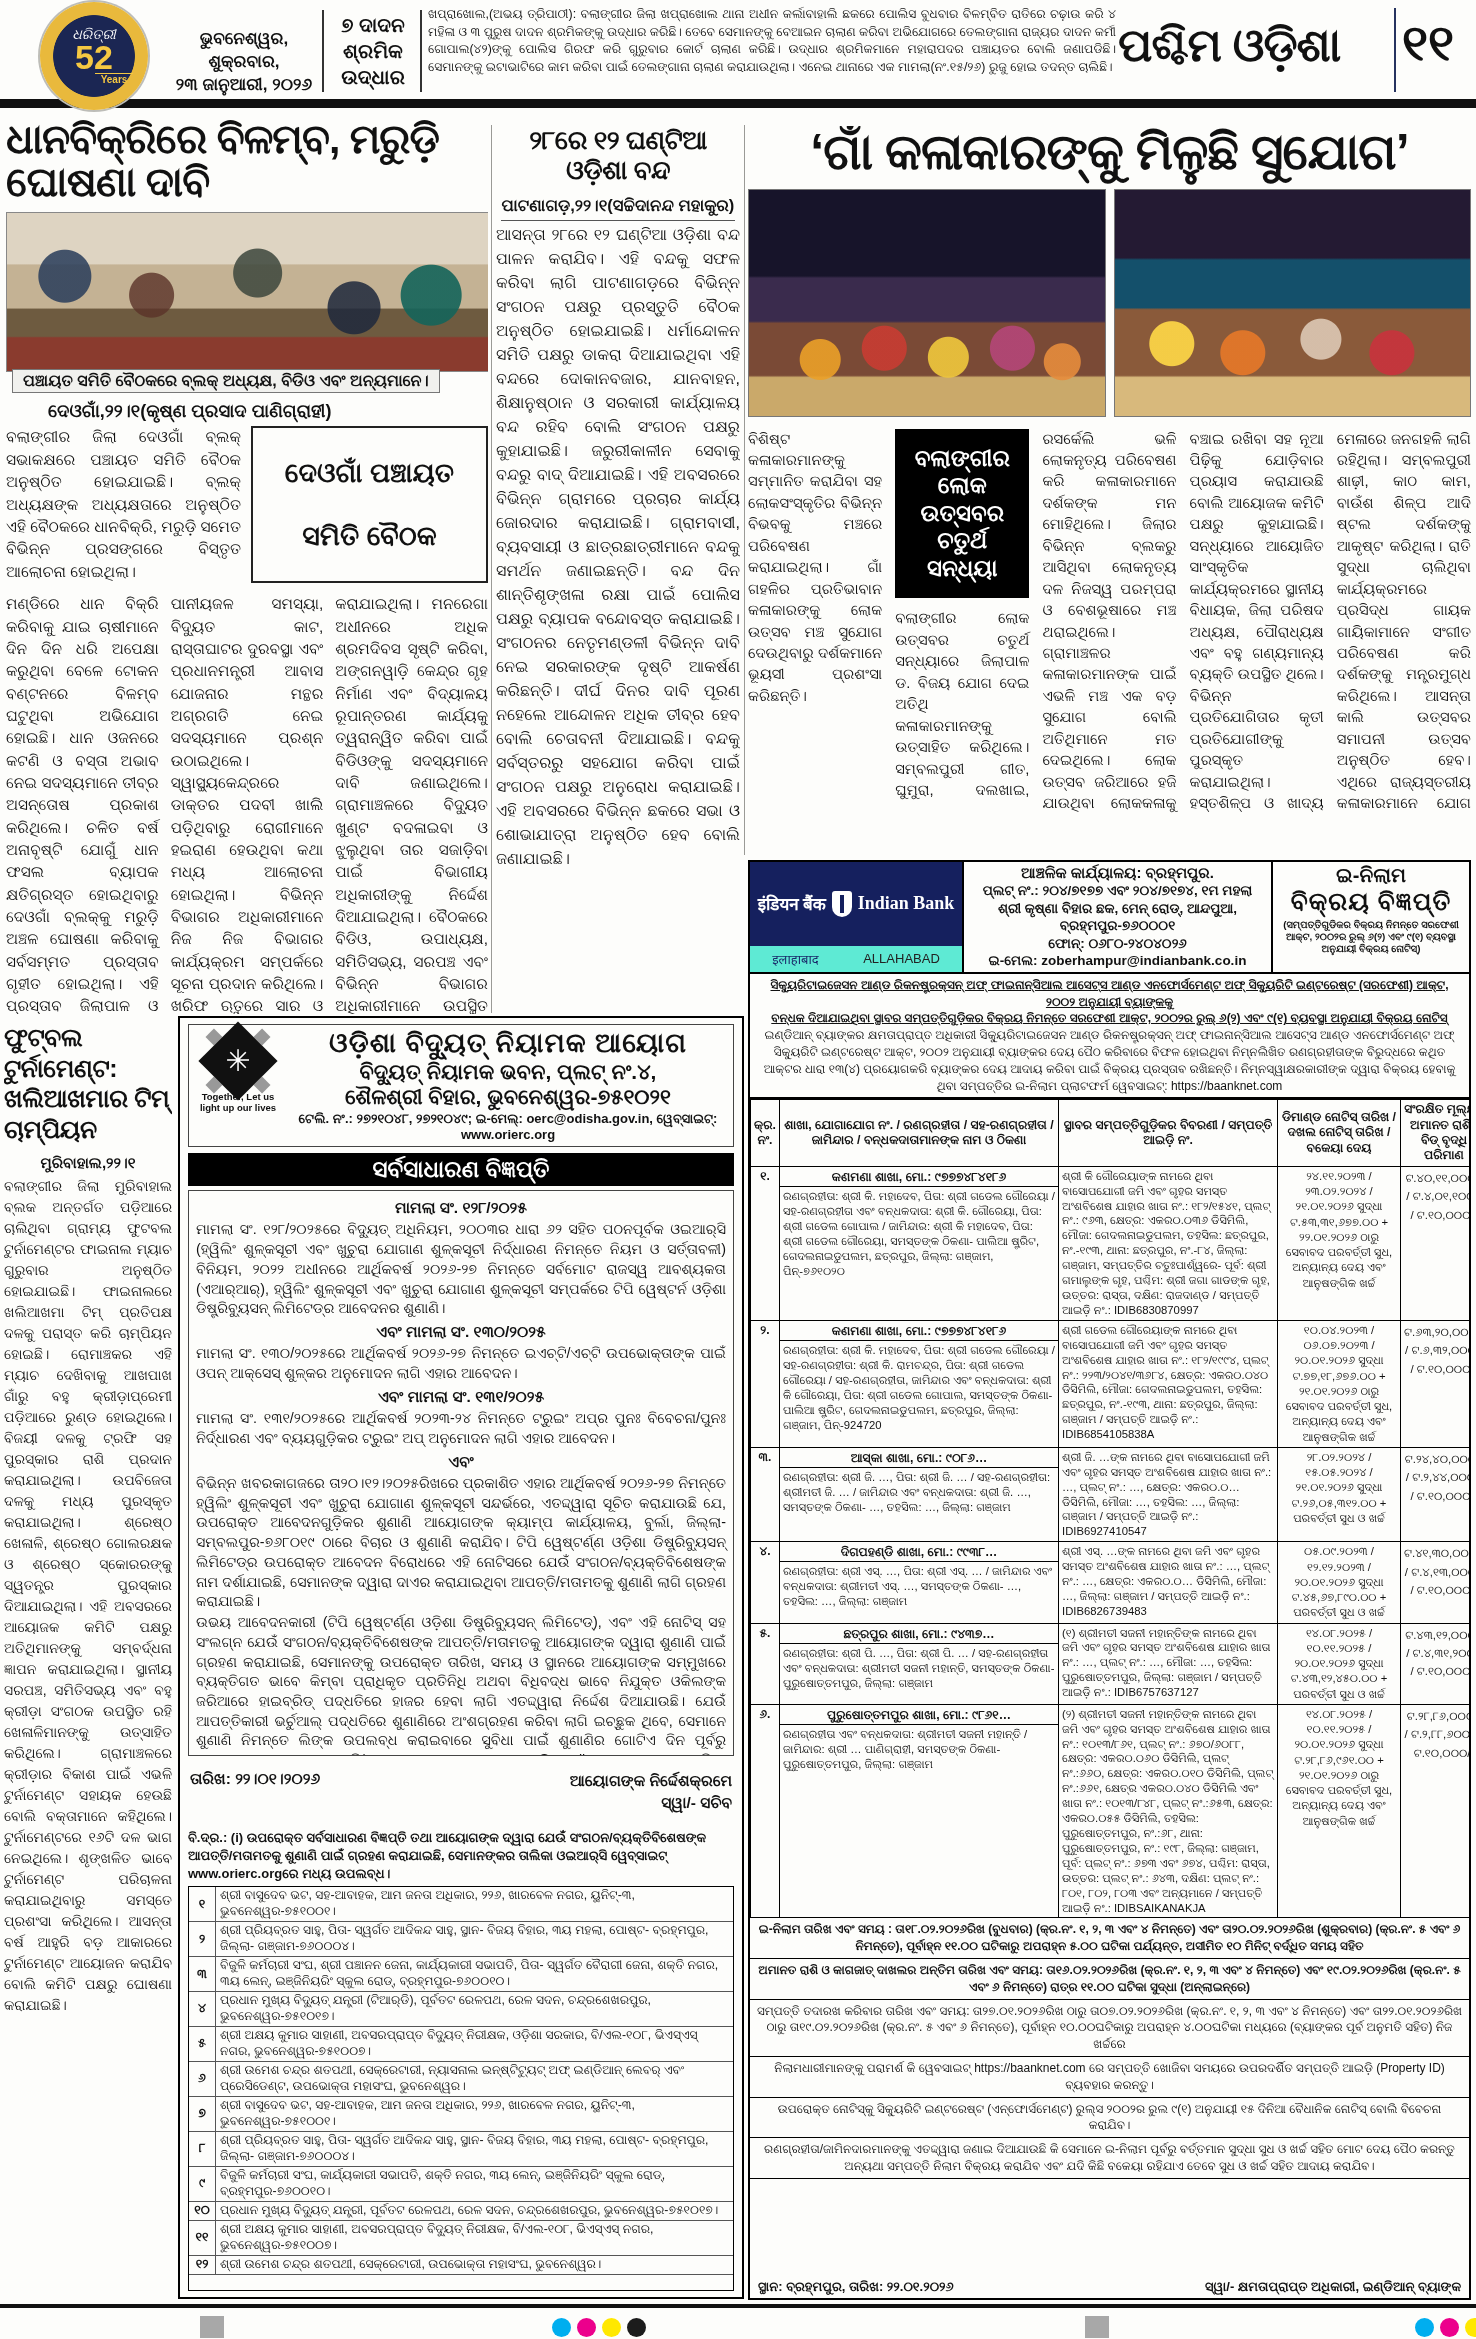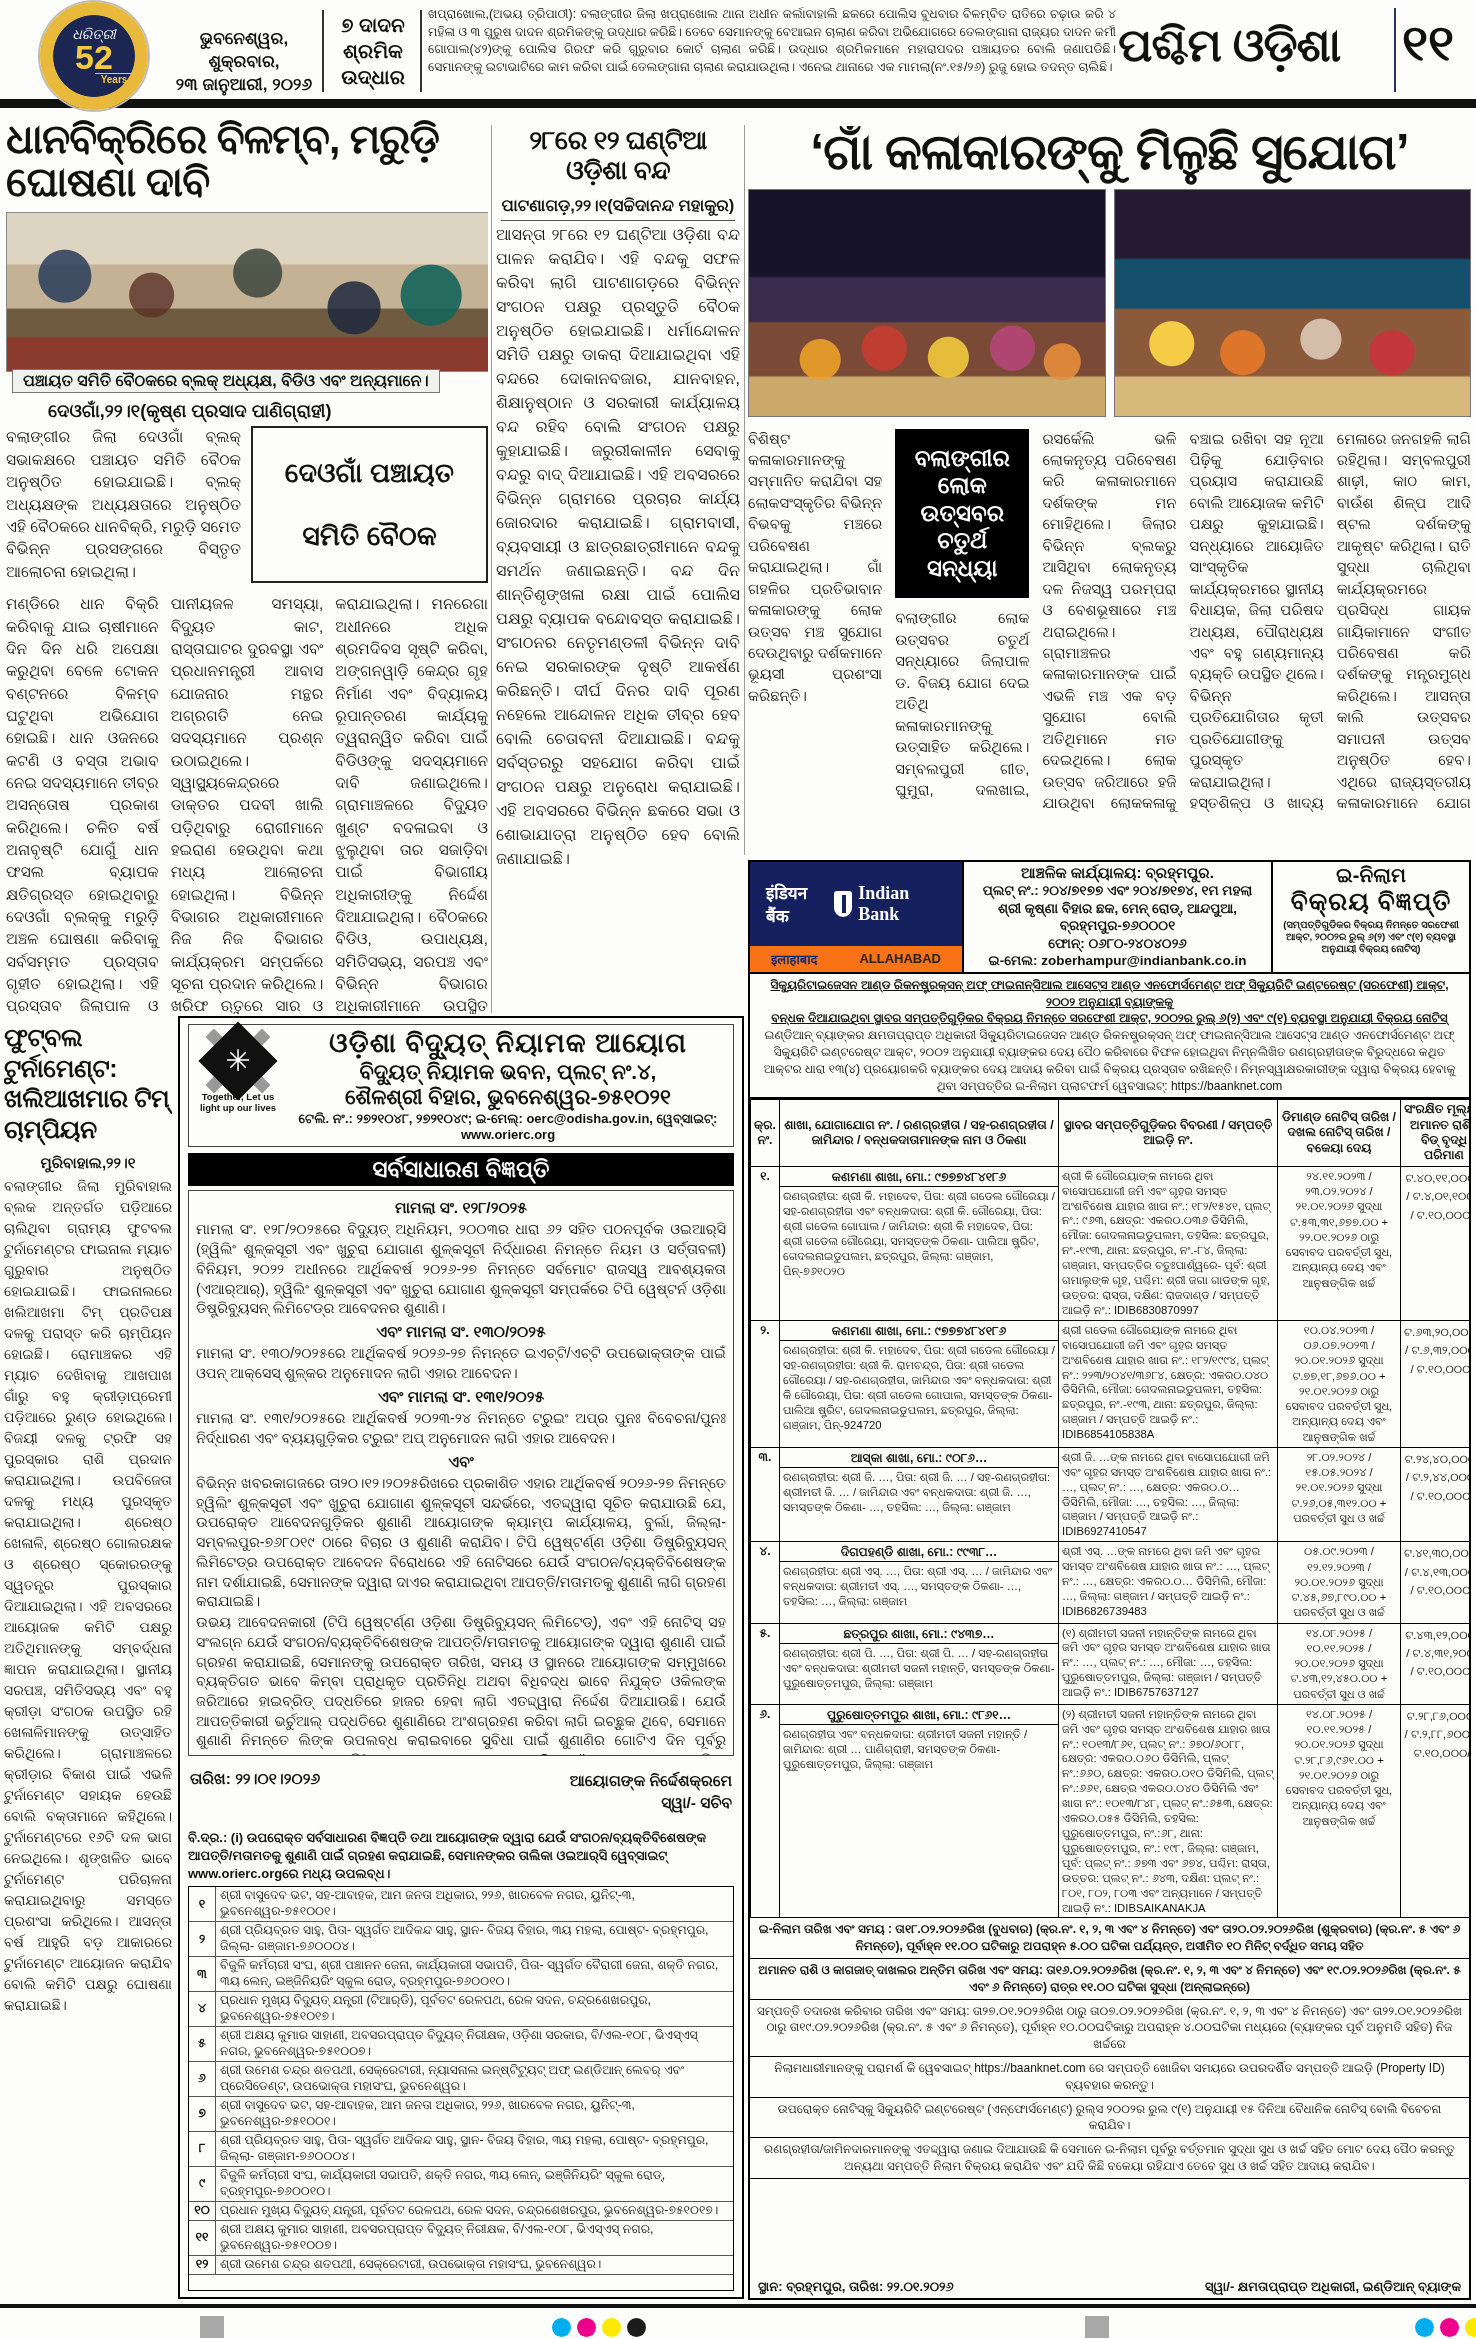--- a/index.html
+++ b/index.html
@@ -106,27 +106,27 @@
   .obj-list{border:1.5px solid #000;flex:1;overflow:hidden;}
   .obj-row{display:flex;border-bottom:1px solid #555;}
   .obj-no{width:26px;flex:0 0 26px;border-right:1px solid #555;display:flex;align-items:center;
     justify-content:center;font-weight:bold;font-size:12.5px;}
   .obj-text{flex:1;font-size:12.3px;line-height:1.3;padding:1px 4px;}
   
   .bank-ad{left:748px;top:860px;width:723px;height:1440px;border:2px solid #000;box-sizing:border-box;
     display:flex;flex-direction:column;overflow:hidden;}
   .bank-head{display:flex;border-bottom:2px solid #000;}
   .bank-logo-cell{width:212px;border-right:2px solid #000;display:flex;flex-direction:column;}
-  .bank-logo-top{flex:1;background:#15205e;color:#fff;display:flex;align-items:center;justify-content:center;gap:6px;padding:16px;}
+  .bank-logo-top{flex:1;background:#15205e;color:#fff;display:flex;align-items:center;justify-content:center;gap:6px;padding:4px;}
   .bank-logo-hi{font-size:17px;font-weight:bold;font-family:"Liberation Serif","DejaVu Serif",serif;}
   .bank-logo-emblem{width:20px;height:26px;background:#fff;border-radius:3px 3px 10px 10px;position:relative;}
   .bank-logo-emblem:after{content:"";position:absolute;left:8px;top:4px;width:4px;height:18px;background:#15205e;}
   .bank-logo-en{font-size:18px;font-weight:bold;font-family:"Liberation Serif","DejaVu Serif",serif;}
-  .bank-logo-bottom{height:26px;background:#f97316;display:flex;align-items:center;justify-content:space-around;
-    font-size:13px;font-weight:bold;color:#1a2a6a;}
+  .bank-logo-bottom{height:26px;background:#5eead4;display:flex;align-items:center;justify-content:space-around;
+    font-size:13px;font-weight:normal;color:#1a2a6a;}
   .bank-logo-bottom .en{color:#222;}
   .bank-contact{flex:1;text-align:center;padding:2px 6px;border-right:2px solid #000;}
   .bank-office{font-size:15px;font-weight:bold;}
   .bank-addr{font-size:13.5px;font-weight:bold;line-height:1.3;}
   .bank-auction-title{width:188px;text-align:center;padding:2px 4px;}
   .bat1{font-size:20px;font-weight:bold;}
   .bat2{font-size:25px;font-weight:bold;letter-spacing:1px;}
   .bat3{font-size:9.8px;font-weight:bold;line-height:1.25;margin-top:2px;}
   .bank-legal{border-bottom:2px solid #000;padding:3px 6px;font-size:12px;line-height:1.4;text-align:center;}
   .bank-legal .u{text-decoration:underline;font-weight:bold;display:block;}

